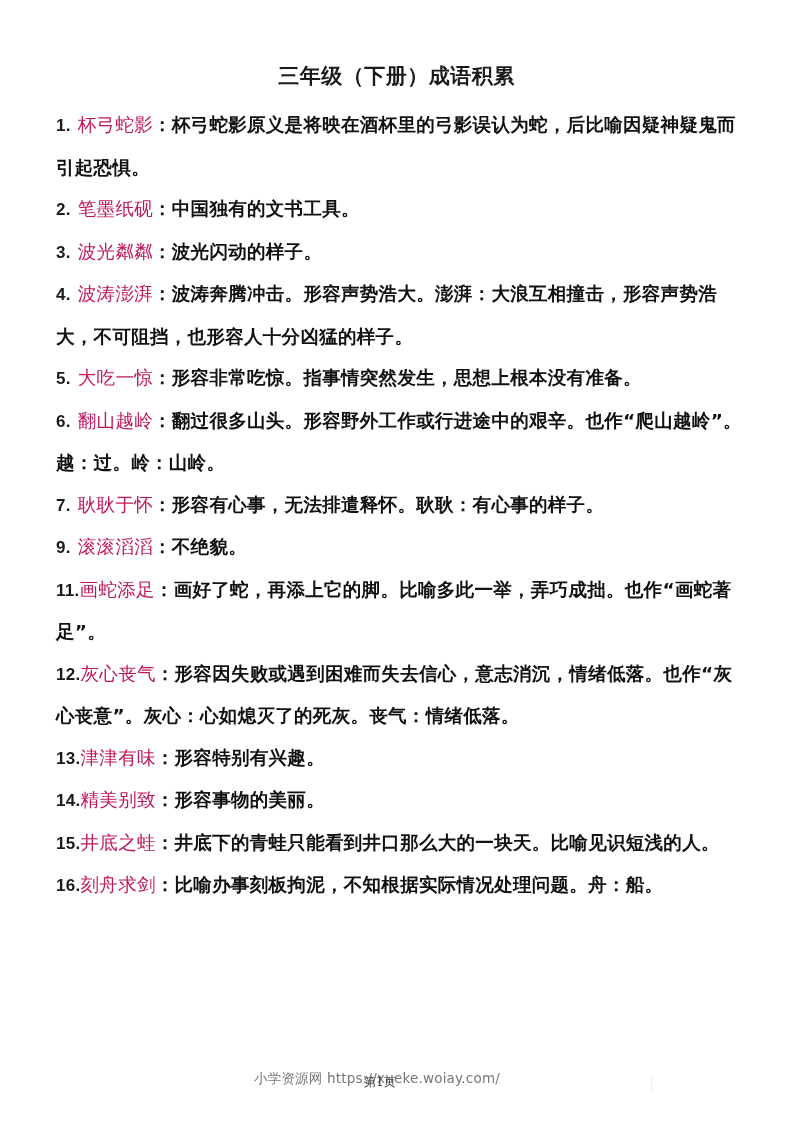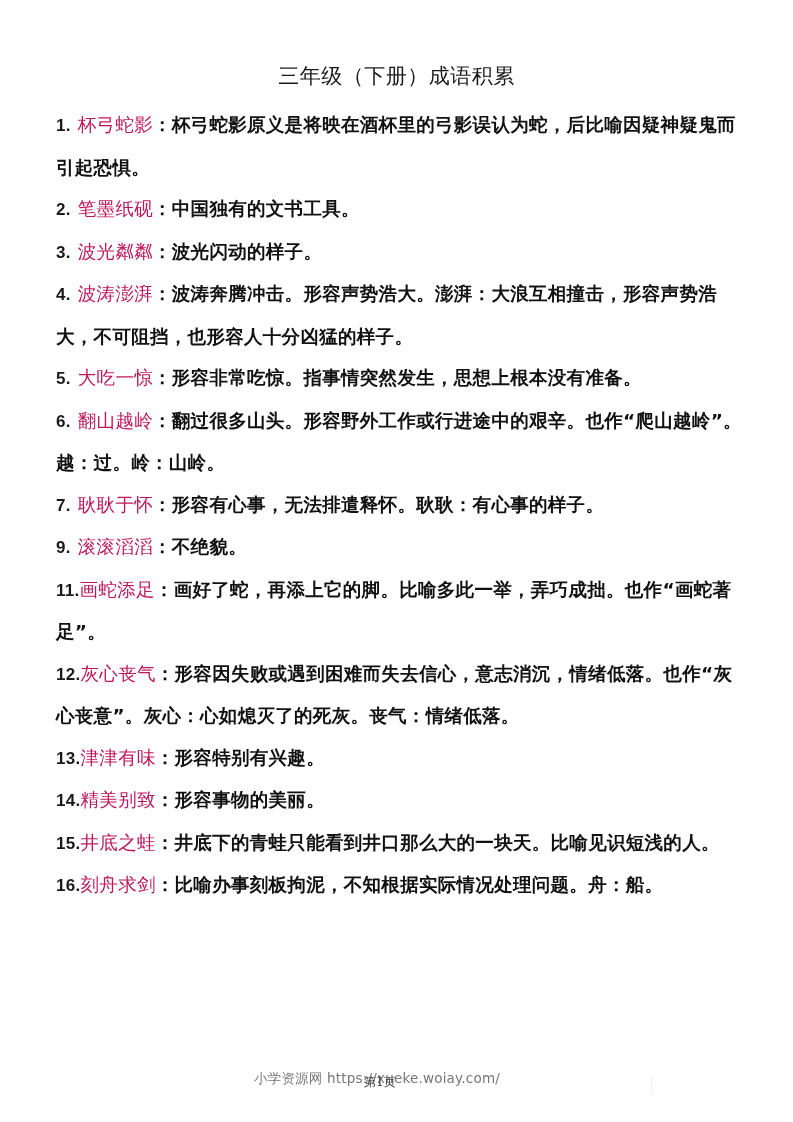--- a/index.html
+++ b/index.html
@@ -15,21 +15,21 @@
       font-family: "DejaVu Sans", "Liberation Sans", sans-serif;
       color: #111111;
     }
     .page-title {
       position: absolute;
       top: 62px;
       left: 0;
       width: 793px;
       text-align: center;
       font-size: 21px;
-      font-weight: normal;
+      font-weight: bold;
       letter-spacing: 0.5px;
       color: #1a1a1a;
     }
     .entries {
       position: absolute;
       top: 104px;
       left: 56px;
       width: 690px;
     }
     .entry {

